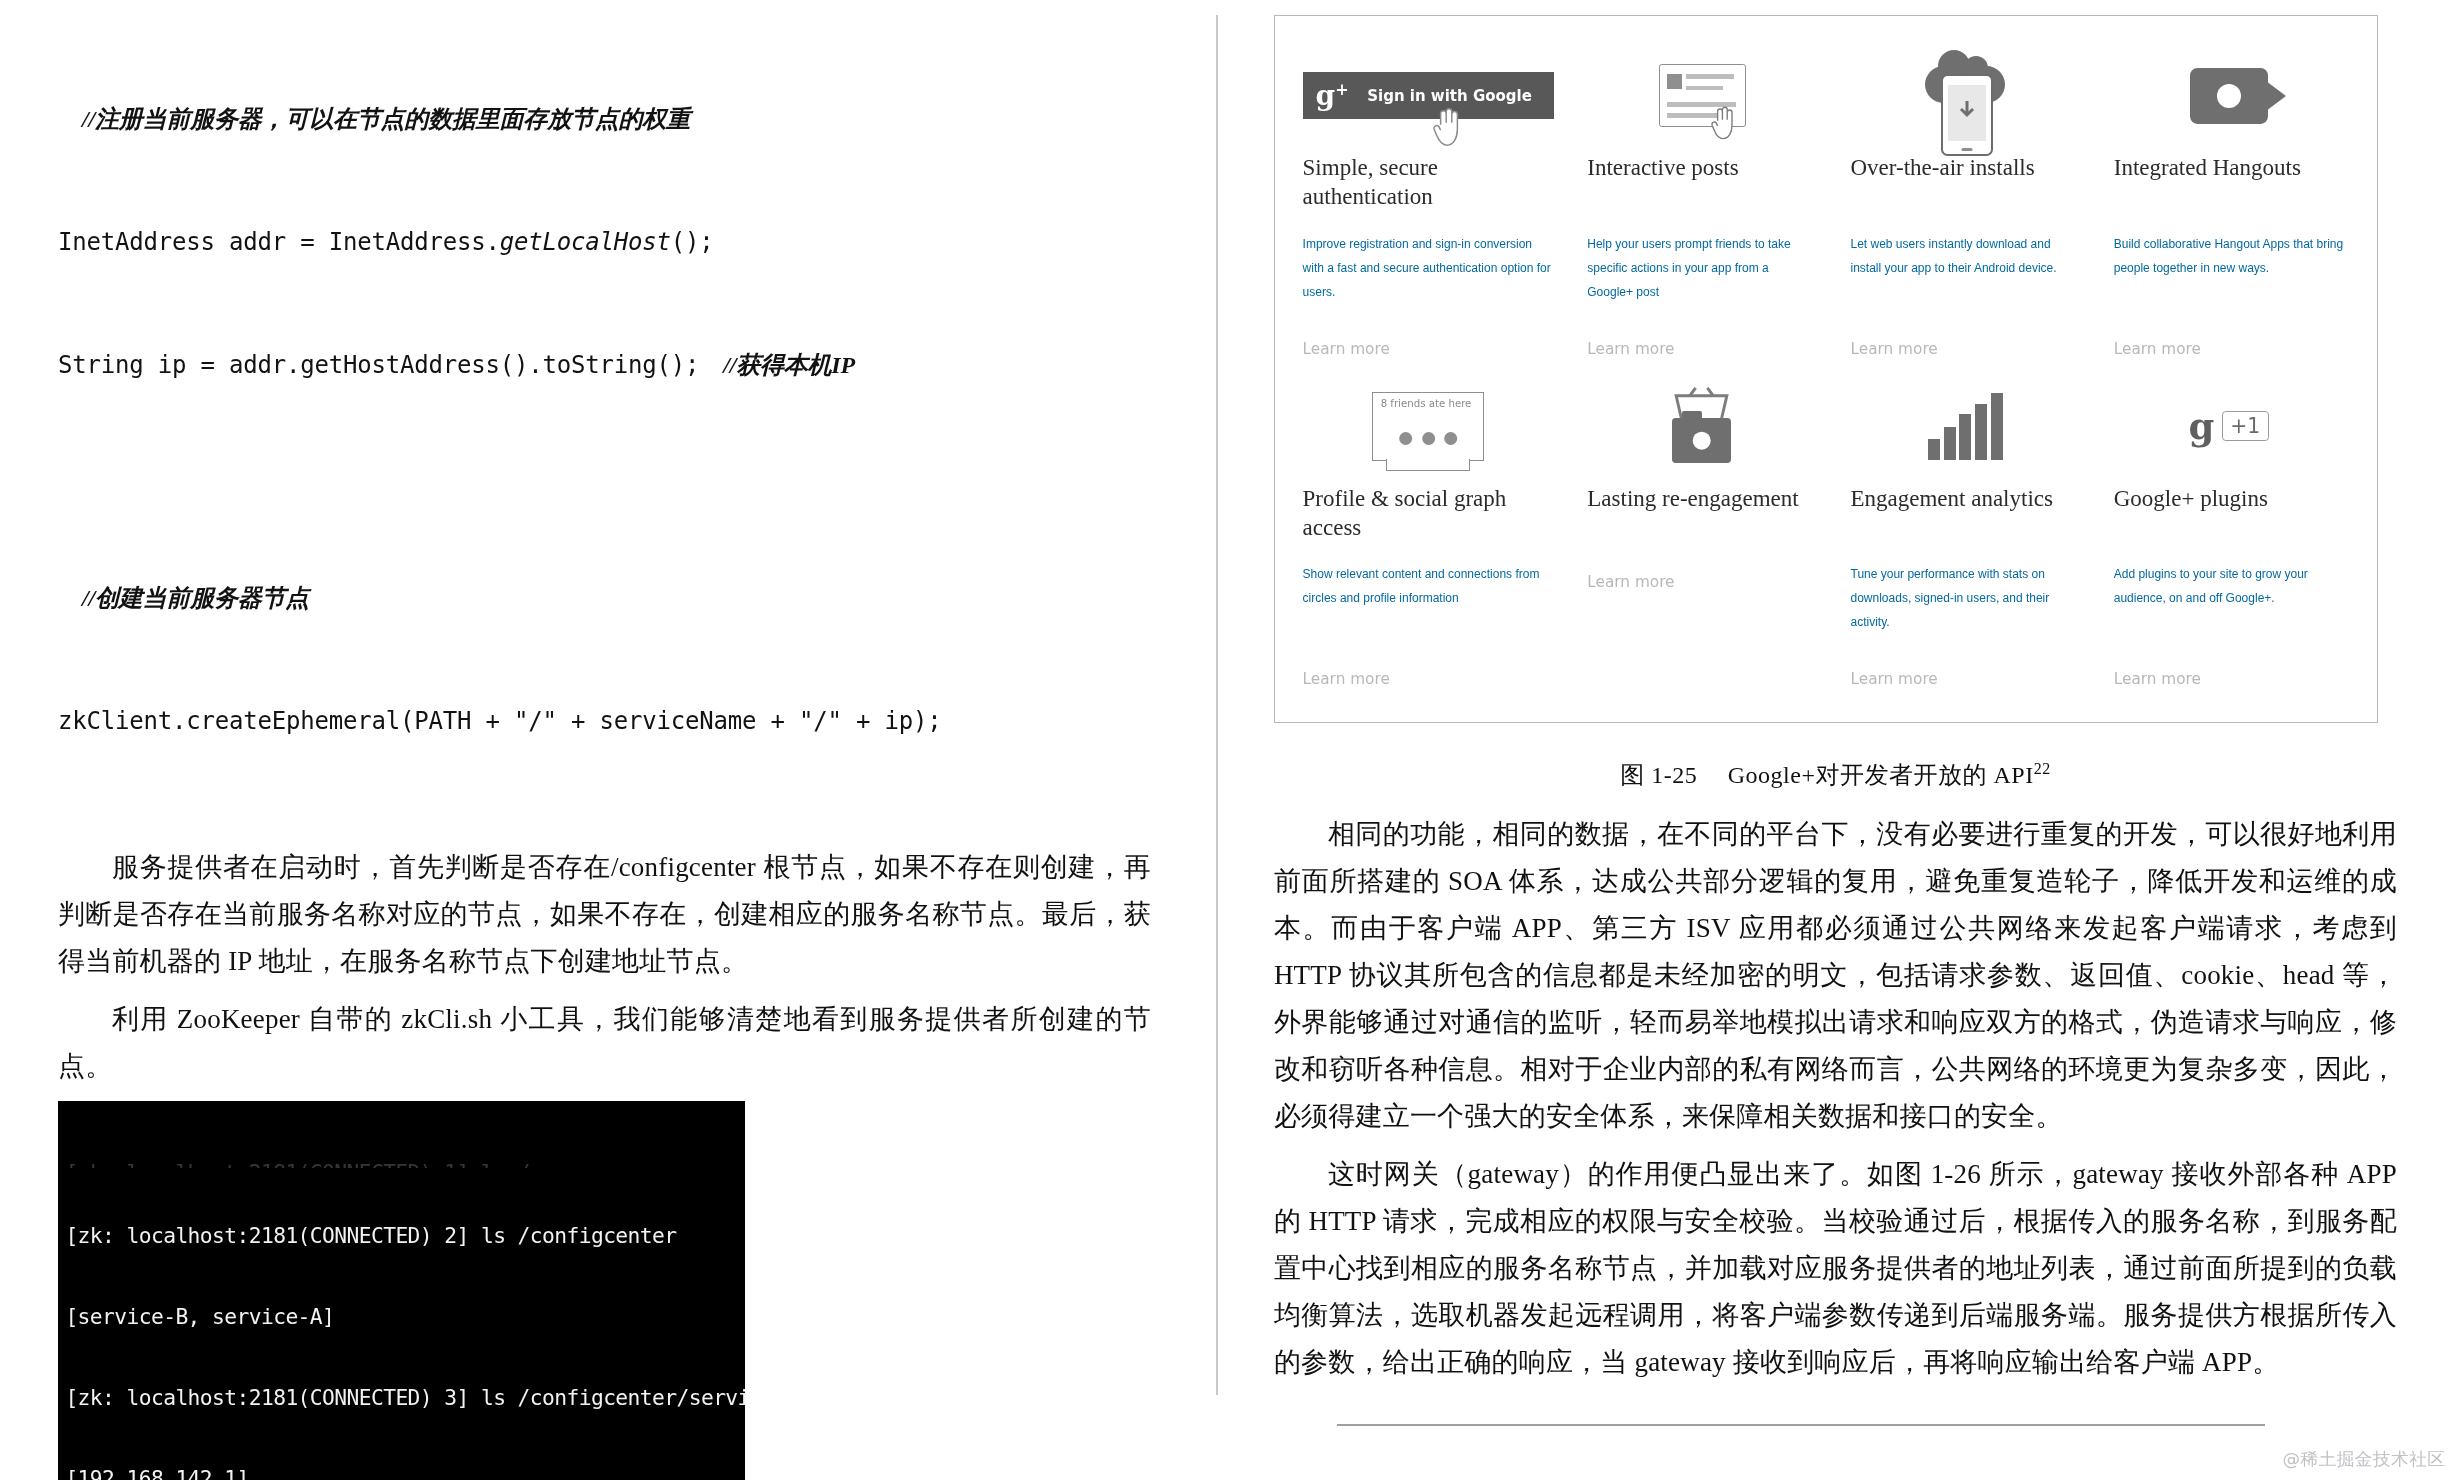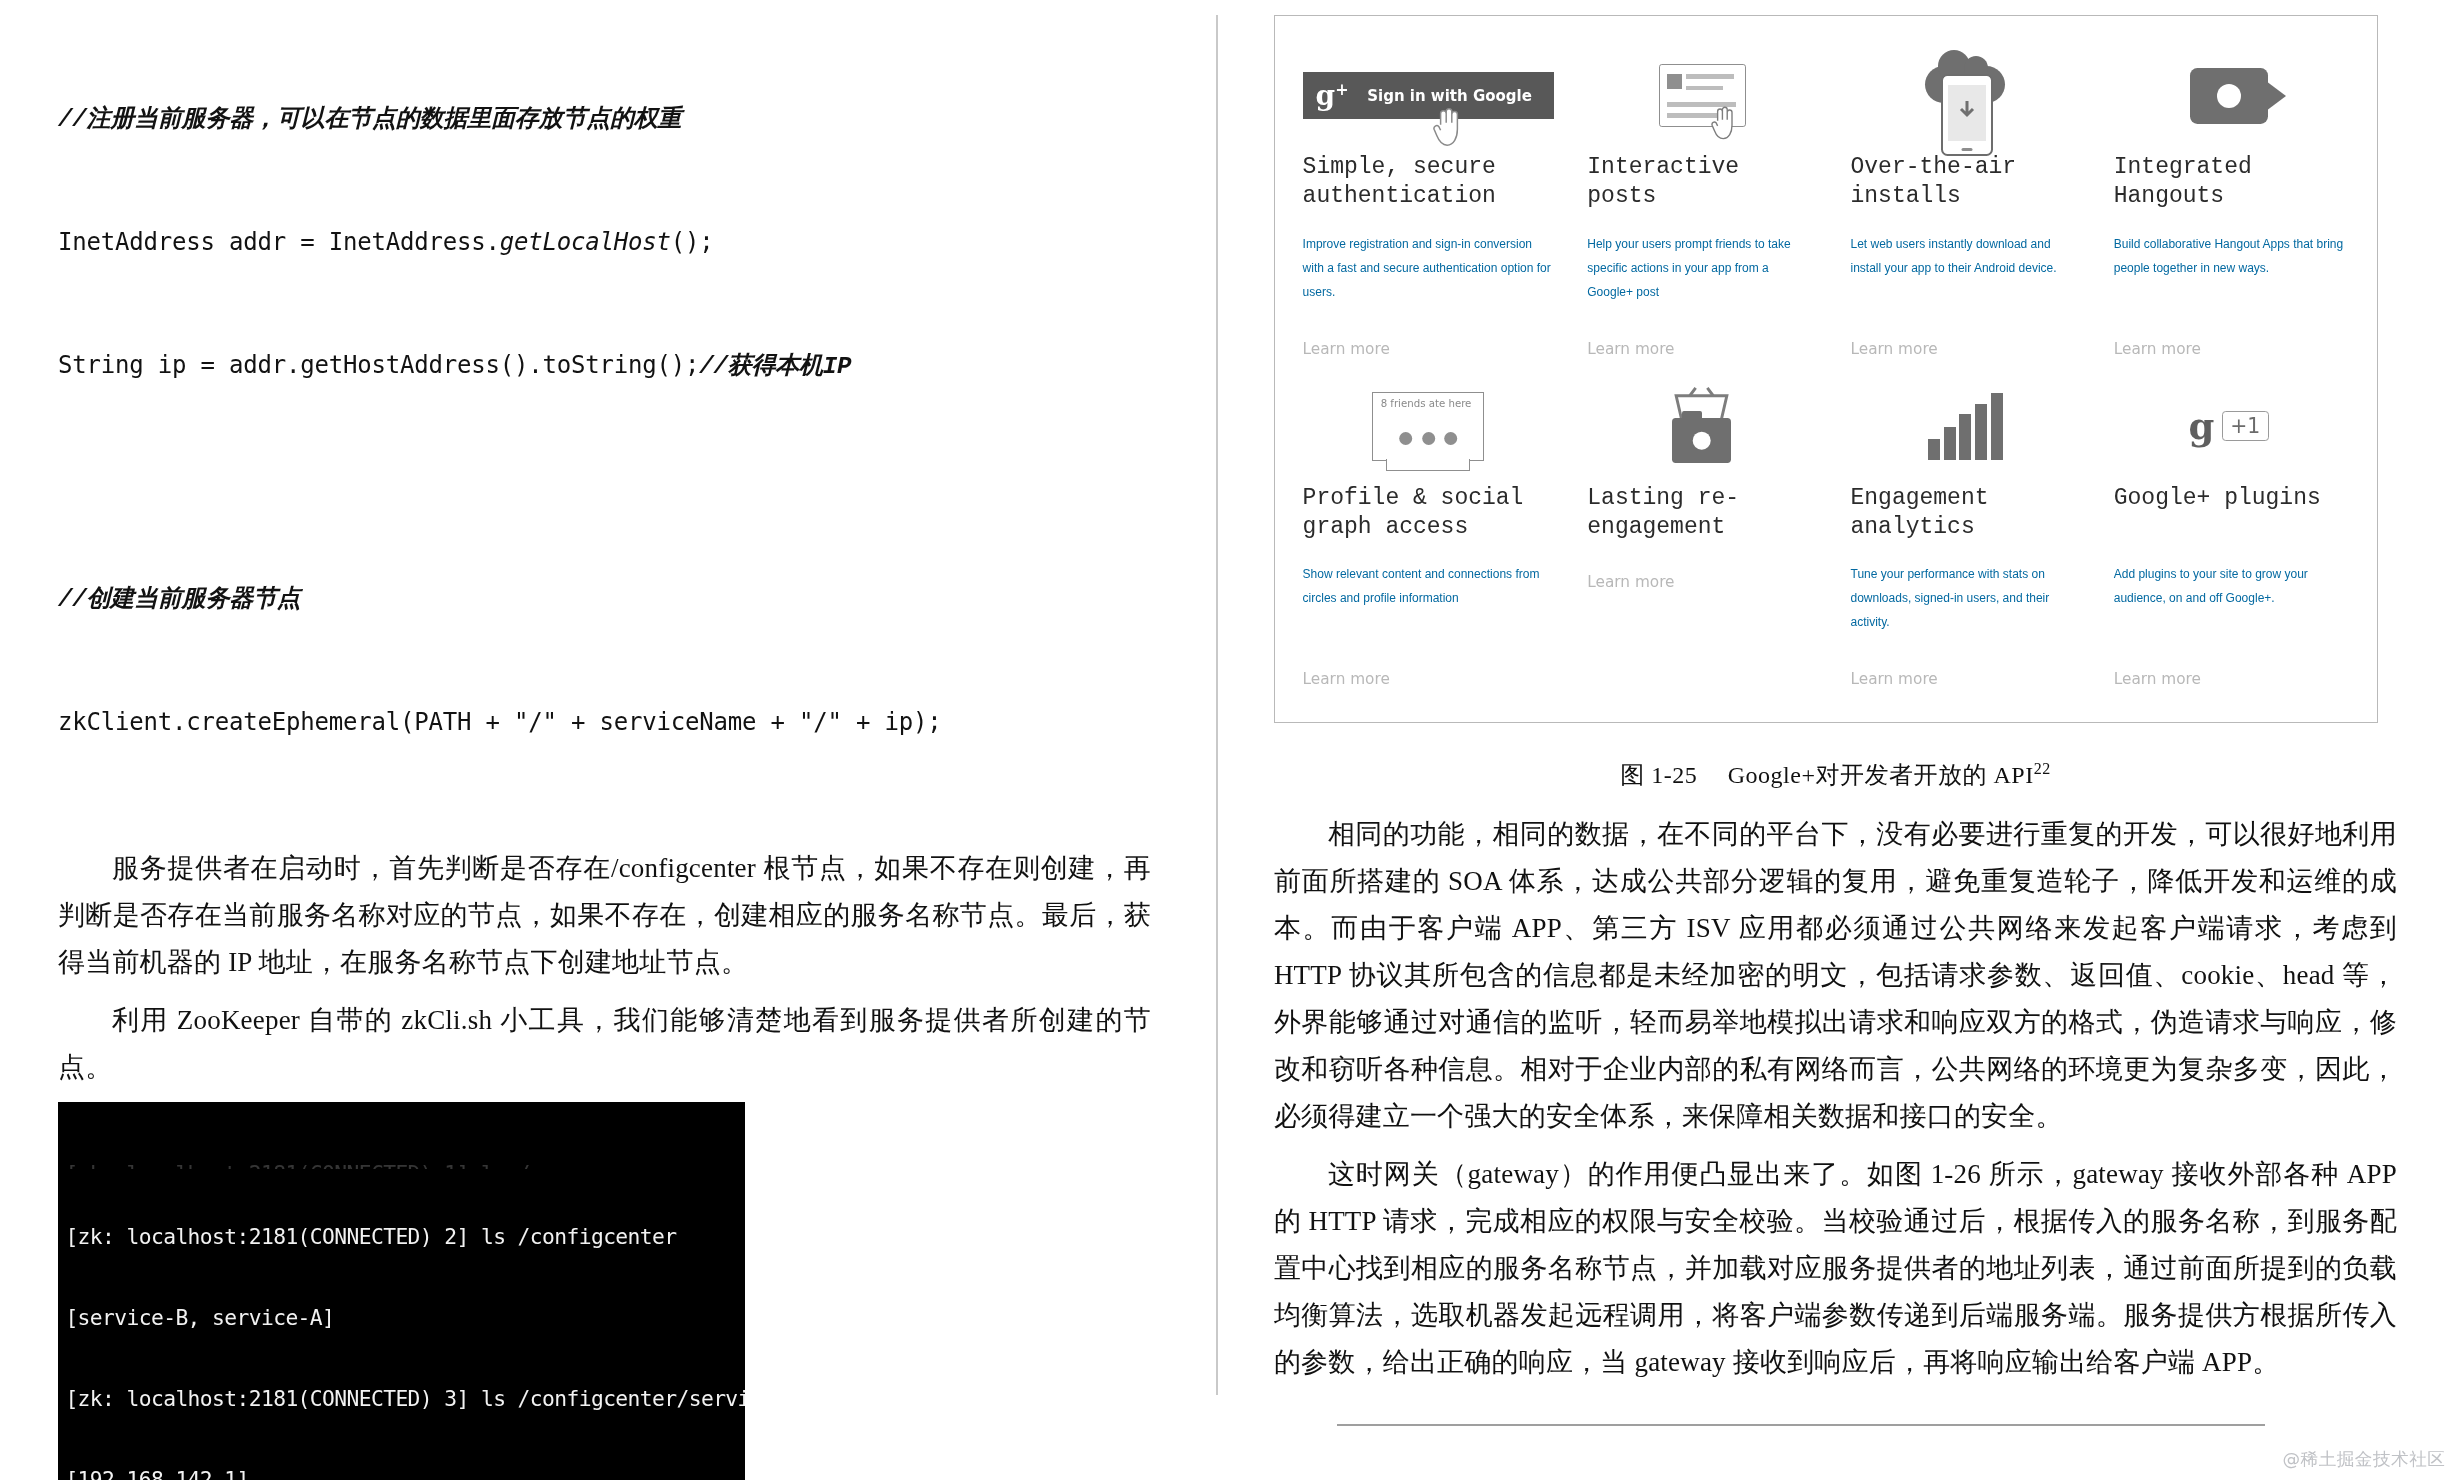--- a/index.html
+++ b/index.html
@@ -45,23 +45,24 @@
   
   .code-block {
     font-family: "DejaVu Sans Mono", "Liberation Mono", monospace;
     font-size: 24px;
     line-height: 41px;
     color: #121212;
     letter-spacing: -0.2px;
     white-space: pre;
   }
   .code-comment {
-    font-family: Liberation Mono, monospace;
+    font-family: Liberation Serif, serif;
     font-style: italic;
     font-weight: 600;
+    margin-left: 24px;
   }
   .code-em { font-style: italic; }
   .code-gap { height: 28px; }
 
   
   .para {
     font-family: "Liberation Serif", "DejaVu Serif", serif;
     font-size: 27px;
     line-height: 47px;
     text-align: justify;
@@ -116,21 +117,21 @@
     box-sizing: border-box;
   }
   .card-icon {
     height: 104px;
     display: flex;
     align-items: center;
     justify-content: center;
     margin-bottom: 5.6px;
   }
   .card-title {
-    font-family: Liberation Mono, monospace;
+    font-family: Liberation Serif, serif;
     font-size: 23px;
     font-weight: 400;
     color: #2b2b2b;
     line-height: 29px;
     margin-bottom: 20.4px;
     min-height: 58px;
   }
   .card-desc {
     font-family: Liberation Sans, sans-serif;
     font-size: 12px;

